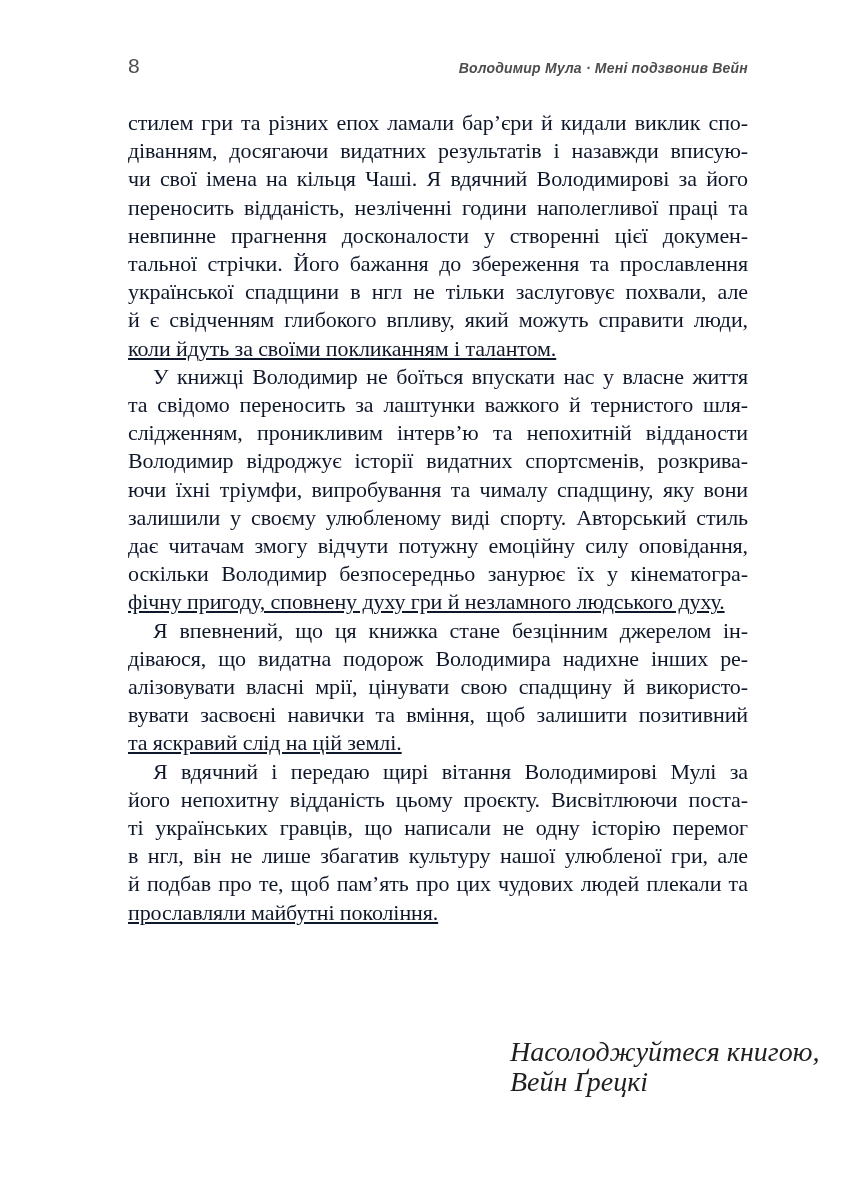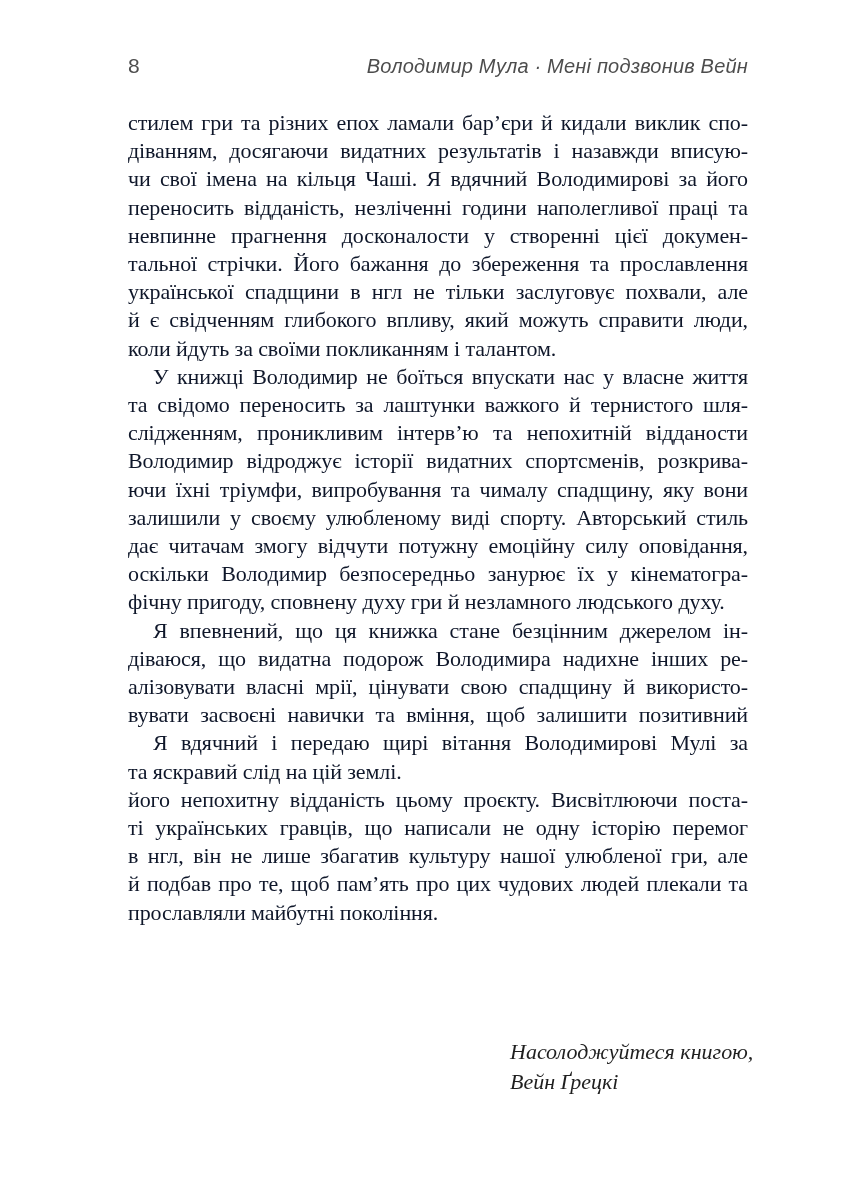--- a/index.html
+++ b/index.html
@@ -25,50 +25,52 @@
     align-items: baseline;
     font-family: "Liberation Sans", sans-serif;
     color: #4d4d4d;
   }
   .page-number {
     font-size: 21px;
     font-style: normal;
     letter-spacing: 0.5px;
   }
   .running-title {
-    font-size: 20px;
+    font-size: 14px;
     font-style: italic;
     letter-spacing: 0.2px;
+    font-weight: bold;
   }
   .body-text {
     position: absolute;
     top: 109px;
     left: 128px;
     width: 620px;
     font-size: 22px;
     line-height: 28.2px;
     color: #0f172a;
     letter-spacing: -0.1px;
   }
   .line {
     text-align: justify;
     text-align-last: justify;
     white-space: normal;
   }
   .line.last {
     text-align-last: left;
+    text-decoration: underline;
   }
   .line.indent {
     padding-left: 25px;
   }
   .signature-block {
     position: absolute;
     top: 1037px;
     left: 510px;
-    font-size: 22px;
+    font-size: 28px;
     font-style: italic;
     line-height: 30px;
     color: #1f1f1f;
   }
 </style>
 </head>
 <body>
 
 <div class="page">
   <div class="page-header">
@@ -92,22 +94,22 @@
       <div class="line">Володимир відроджує історії видатних спортсменів, розкрива-</div>
       <div class="line">ючи їхні тріумфи, випробування та чималу спадщину, яку вони</div>
       <div class="line">залишили у своєму улюбленому виді спорту. Авторський стиль</div>
       <div class="line">дає читачам змогу відчути потужну емоційну силу оповідання,</div>
       <div class="line">оскільки Володимир безпосередньо занурює їх у кінематогра-</div>
       <div class="line last">фічну пригоду, сповнену духу гри й незламного людського духу.</div>
       <div class="line indent">Я впевнений, що ця книжка стане безцінним джерелом ін-</div>
       <div class="line">діваюся, що видатна подорож Володимира надихне інших ре-</div>
       <div class="line">алізовувати власні мрії, цінувати свою спадщину й використо-</div>
       <div class="line">вувати засвоєні навички та вміння, щоб залишити позитивний</div>
+      <div class="line last">та яскравий слід на цій землі.</div>
       <div class="line indent">Я вдячний і передаю щирі вітання Володимирові Мулі за</div>
-      <div class="line last">та яскравий слід на цій землі.</div>
       <div class="line">його непохитну відданість цьому проєкту. Висвітлюючи поста-</div>
       <div class="line">ті українських гравців, що написали не одну історію перемог</div>
       <div class="line">в нгл, він не лише збагатив культуру нашої улюбленої гри, але</div>
       <div class="line">й подбав про те, щоб пам’ять про цих чудових людей плекали та</div>
       <div class="line last">прославляли майбутні покоління.</div>
     </div>
 
   <div class="signature-block" id="signature-block">
       <div>Насолоджуйтеся книгою,</div>
       <div>Вейн Ґрецкі</div>

